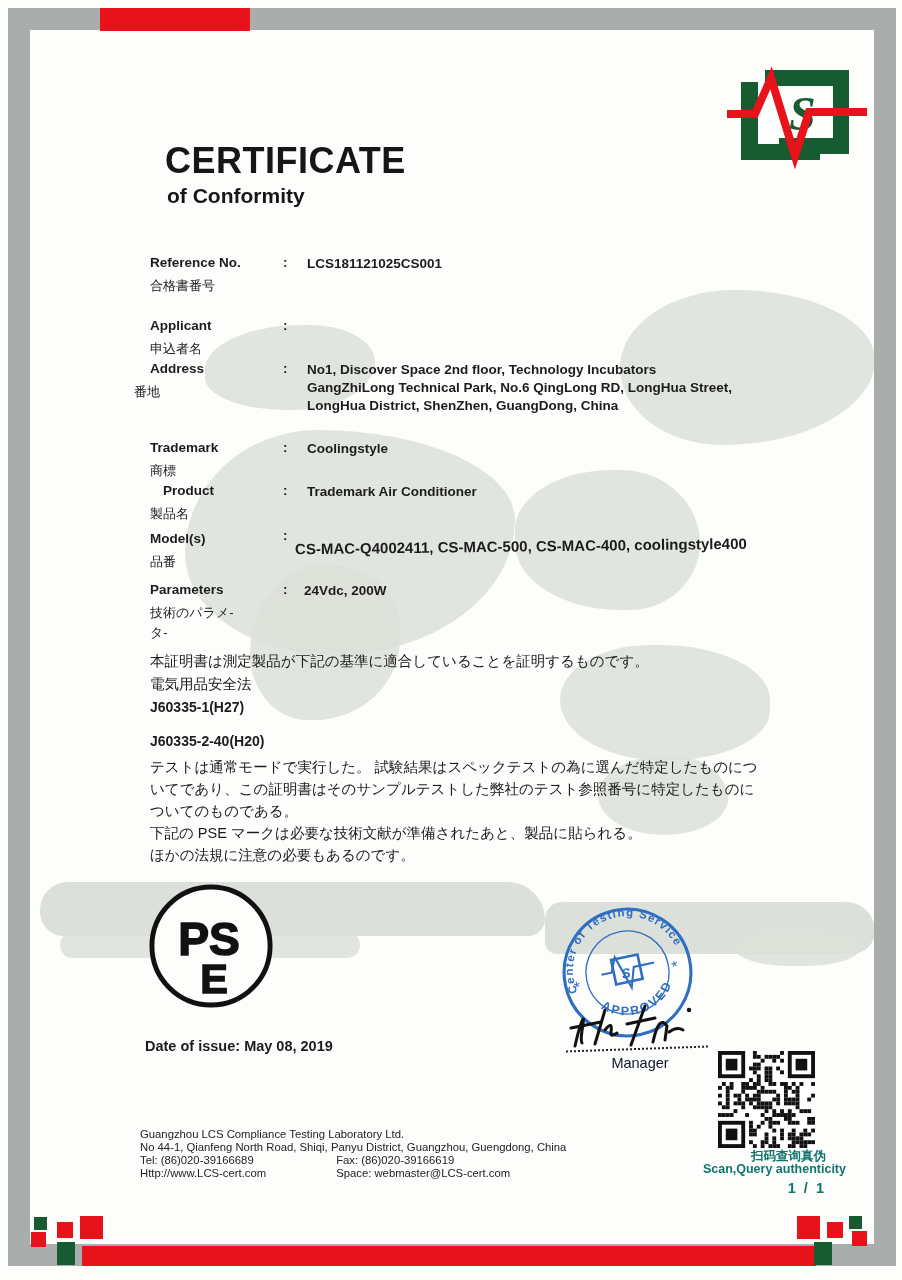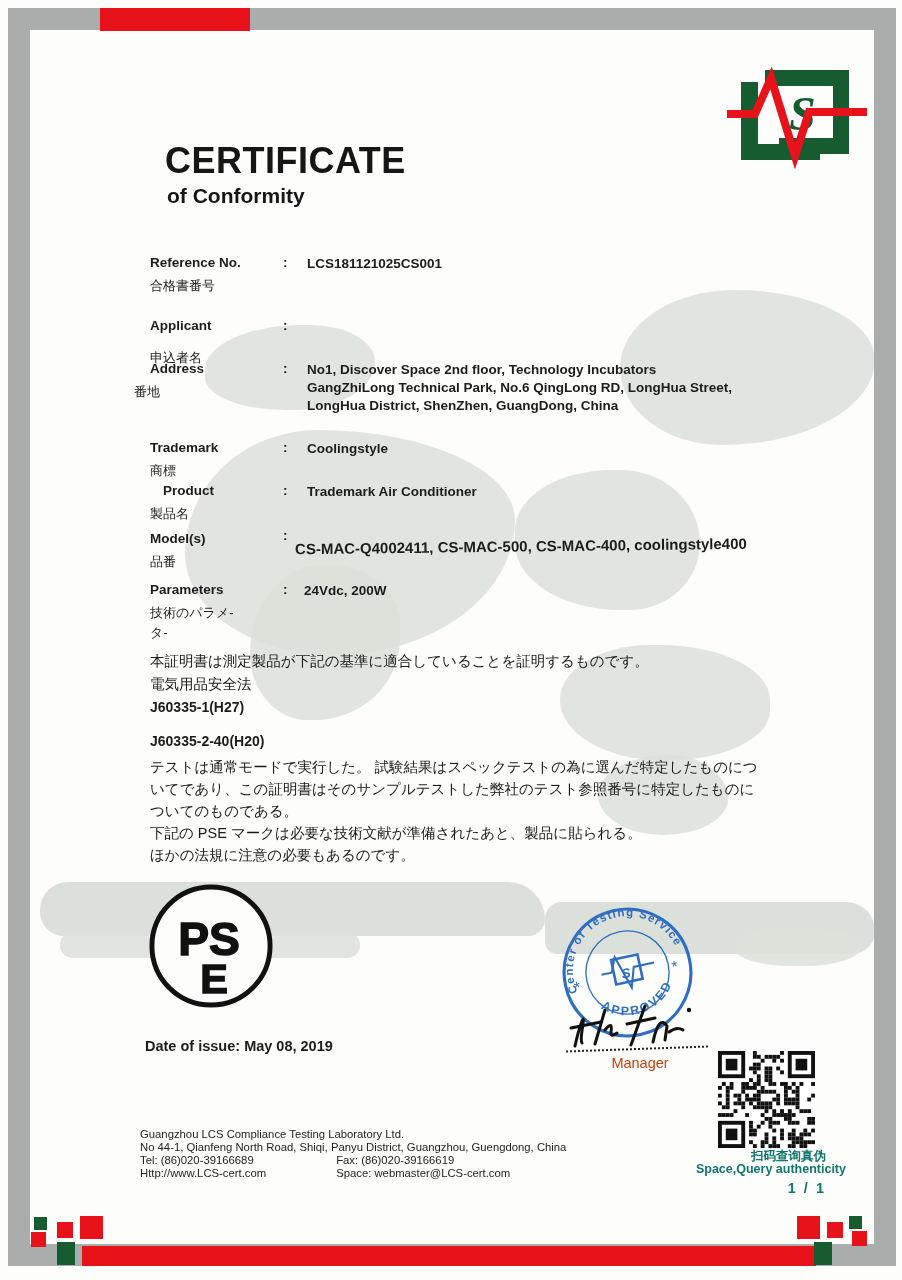--- a/index.html
+++ b/index.html
@@ -69,21 +69,21 @@
 
   <div class="abs t-title1" style="left:165px;top:140px;">CERTIFICATE</div>
   <div class="abs t-title2" style="left:167px;top:184px;">of Conformity</div>
 
   <div class="abs lbl" style="left:150px;top:255px;">Reference No.</div>
   <div class="abs jp" style="left:150px;top:277px;">合格書番号</div>
   <div class="abs colon" style="left:283px;top:255px;">:</div>
   <div class="abs val" style="left:307px;top:255px;">LCS181121025CS001</div>
 
   <div class="abs lbl" style="left:150px;top:318px;">Applicant</div>
-  <div class="abs jp" style="left:150px;top:340px;margin-top:9px;">申込者名</div>
+  <div class="abs jp" style="left:150px;top:340px;">申込者名</div>
   <div class="abs colon" style="left:283px;top:318px;">:</div>
 
   <div class="abs lbl" style="left:150px;top:361px;">Address</div>
   <div class="abs jp" style="left:134px;top:383px;text-align:center;">番地</div>
   <div class="abs colon" style="left:283px;top:361px;">:</div>
   <div class="abs val" style="left:307px;top:361px;">No1, Discover Space 2nd floor, Technology Incubators</div>
   <div class="abs val" style="left:307px;top:379px;">GangZhiLong Technical Park, No.6 QingLong RD, LongHua Street,</div>
   <div class="abs val" style="left:307px;top:397px;">LongHua District, ShenZhen, GuangDong, China</div>
 
   <div class="abs lbl" style="left:150px;top:440px;">Trademark</div>
@@ -150,21 +150,21 @@
       <path d="M30,46 L40,12"></path>
       <path d="M40,32 Q48,22 46,34 Q45,40 52,35"></path>
       <path d="M66,47 L80,8"></path>
       <path d="M62,26 L90,20"></path>
       <path d="M88,44 Q94,16 102,28 L100,42"></path>
       <path d="M104,34 Q112,28 118,32"></path>
     </g>
     <circle cx="124" cy="12" r="2.2" fill="#111"></circle>
   </svg>
   <div class="abs dotline" style="left:566px;top:1048px;width:142px;transform:rotate(-2deg);"></div>
-  <div class="abs" style="left:595px;top:1055px;width:90px;text-align:center;font-size:14.5px;color:#c2410c;">Manager</div>
+  <div class="abs" style="left:595px;top:1055px;width:90px;text-align:center;font-size:14.5px;color:#0f172a;">Manager</div>
 
   <div class="abs" style="left:145px;top:1038px;font-size:14.5px;font-weight:bold;">
     <span>Date of issue:</span>
     <span>May 08, 2019</span>
   </div>
 
   <div class="abs foot" style="left:140px;top:1128px;">Guangzhou LCS Compliance Testing Laboratory Ltd.</div>
   <div class="abs foot" style="left:140px;top:1141px;">No 44-1, Qianfeng North Road, Shiqi, Panyu District, Guangzhou, Guengdong, China</div>
   <div class="abs foot" style="left:140px;top:1154px;">
     <span style="display:inline-block;width:193px;">Tel: (86)020-39166689</span>
@@ -374,16 +374,16 @@
       <rect x="3.88" y="3.88" width="19.4" height="19.4" fill="#fff"></rect>
       <rect x="7.76" y="7.76" width="11.64" height="11.64" fill="#111"></rect>
       <rect x="69.84" y="0" width="27.16" height="27.16" fill="#111"></rect>
       <rect x="73.72" y="3.88" width="19.4" height="19.4" fill="#fff"></rect>
       <rect x="77.6" y="7.76" width="11.64" height="11.64" fill="#111"></rect>
       <rect x="0" y="69.84" width="27.16" height="27.16" fill="#111"></rect>
       <rect x="3.88" y="73.72" width="19.4" height="19.4" fill="#fff"></rect>
       <rect x="7.76" y="77.6" width="11.64" height="11.64" fill="#111"></rect>
     </svg>
   <div class="abs qr-cap" style="left:706px;top:1148px;width:120px;">扫码查询真伪</div>
-  <div class="abs qr-cap" style="left:686px;top:1162px;width:160px;">Space,Query authenticity</div>
+  <div class="abs qr-cap" style="left:686px;top:1162px;width:160px;">Scan,Query authenticity</div>
   <div class="abs qr-cap" style="left:706px;top:1180px;width:120px;font-size:14.5px;letter-spacing:2px;">1 / 1</div>
 
 </div>
 
 </body></html>

